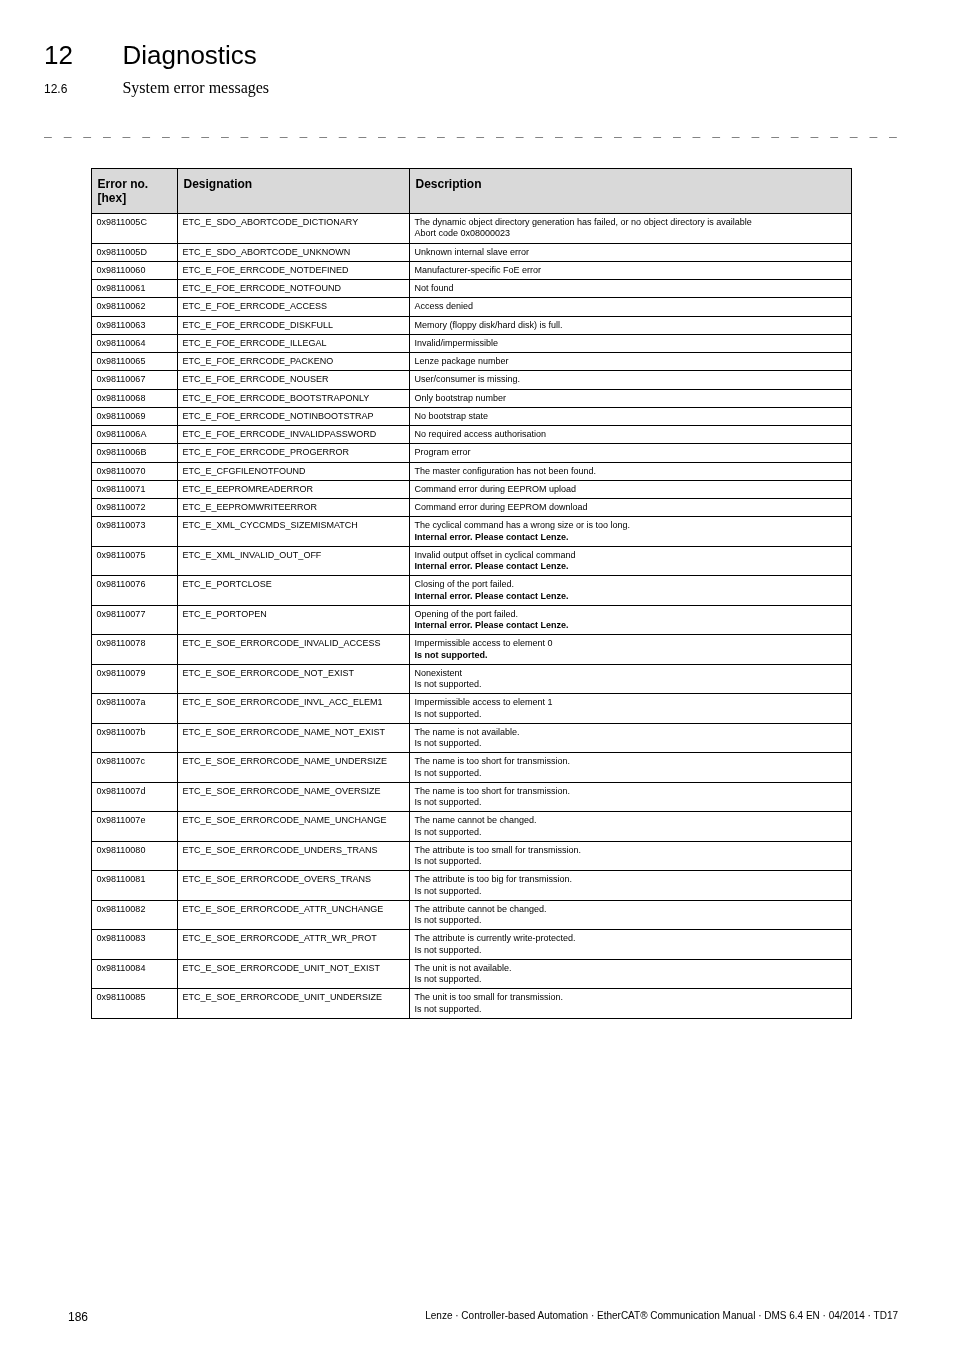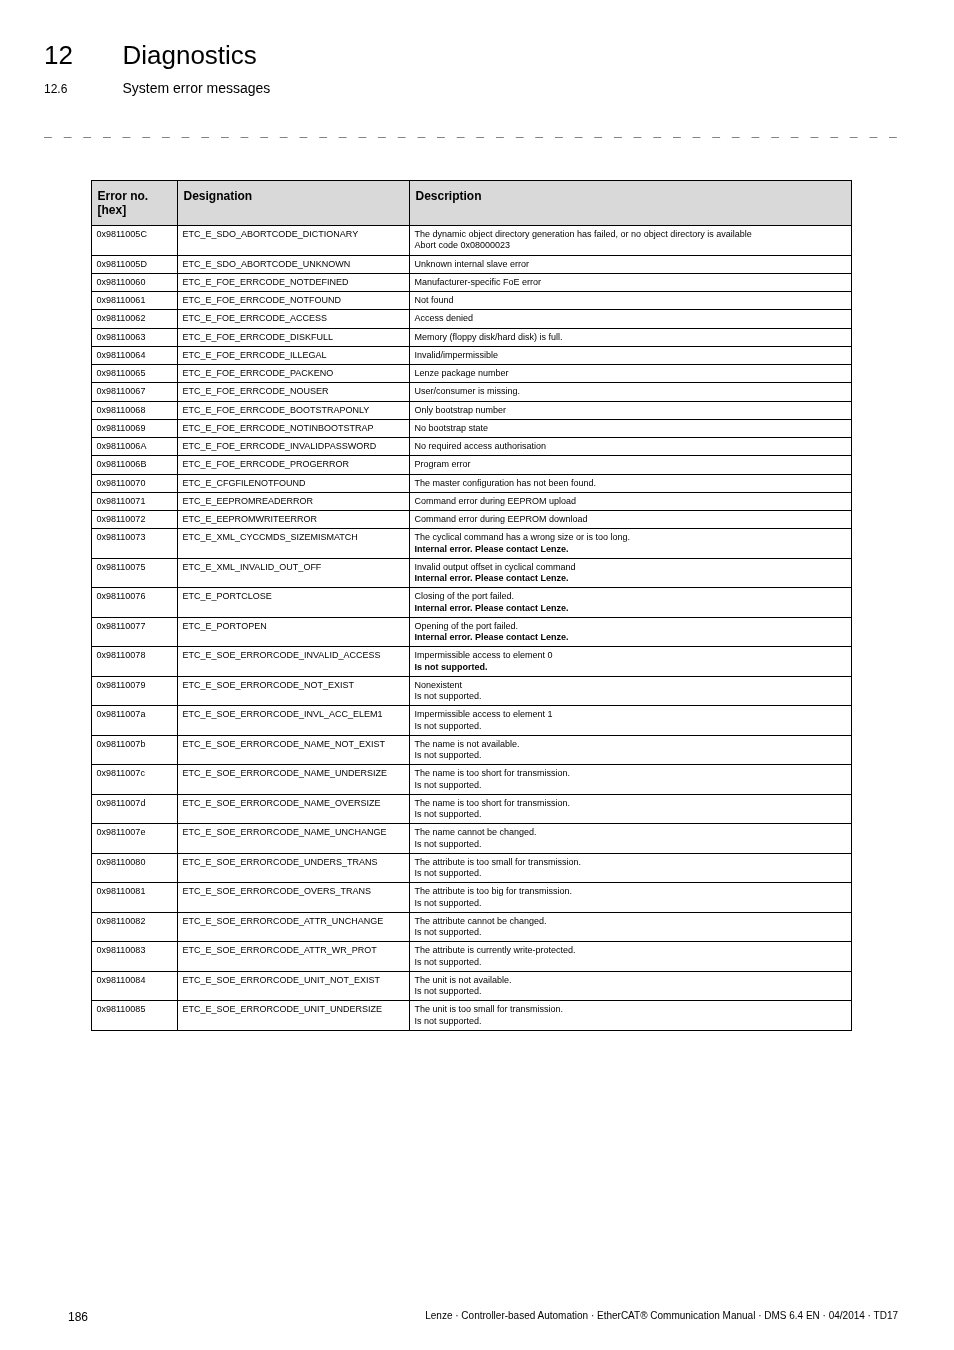--- a/index.html
+++ b/index.html
@@ -1,23 +1,23 @@
 <!DOCTYPE html>
 <html><head>
 <meta charset="utf-8">
 <style>
   * { box-sizing: border-box; margin: 0; padding: 0; }
   html, body { width: 954px; height: 1350px; background: #fff; font-family: Arial, Helvetica, sans-serif; color: #000; }
   .page { padding: 40px 56px 30px 44px; position: relative; height: 100%; }
   .chapnum { font-size: 26px; font-weight: 400; display: inline-block; width: 74px; vertical-align: baseline; }
   .chaptitle { font-size: 26px; font-weight: 400; display: inline-block; }
   .secnum { font-size: 12px; display: inline-block; width: 74px; margin-top: 11px; }
-  .sectitle { font-size: 14px; display: inline-block; }
+  .sectitle { font-size: 16px; display: inline-block; font-family: Liberation Serif, serif; }
   .dashes { margin-top: 26px; font-family: monospace; font-size: 13px; letter-spacing: 2px; white-space: nowrap; overflow: hidden; color: #000; }
-  table.errtab { border-collapse: collapse; width: 760px; margin: 42px auto 0 auto; table-layout: fixed; }
+  table.errtab { border-collapse: collapse; width: 760px; margin: 30px auto 0 auto; table-layout: fixed; }
   table.errtab th, table.errtab td { border: 1px solid #000; vertical-align: top; }
   table.errtab th { background: #d9d9d9; text-align: left; font-weight: 700; font-size: 12px; padding: 8px 6px; }
   table.errtab td { font-size: 9px; padding: 3px 5px; line-height: 1.25; }
   col.c1 { width: 86px; }
   col.c2 { width: 232px; }
   col.c3 { width: 442px; }
   .bold { font-weight: 700; }
   .footer { position: absolute; bottom: 26px; left: 56px; right: 56px; font-size: 10px; margin-left: 12px; }
   .footer .pnum { font-weight: 400; font-size: 12px; }
   .footer .ftext { float: right; }

